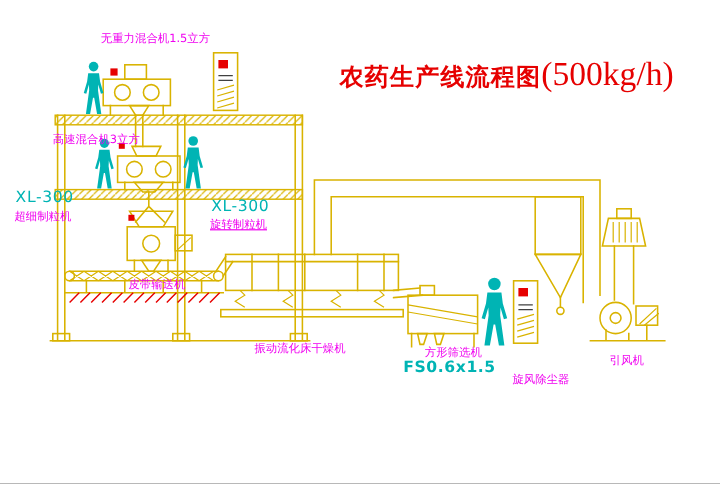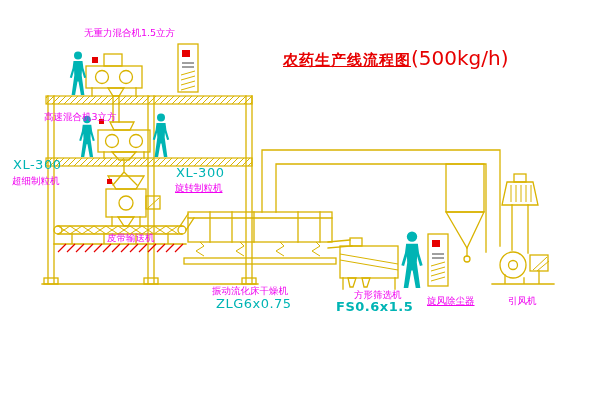--- a/index.html
+++ b/index.html
@@ -14,22 +14,22 @@
   .lythin{stroke:var(--yellow);fill:none;stroke-width:1;}
   .slab{fill:url(#slabhatch);stroke:var(--yellow);stroke-width:1.2;}
   .rf{fill:var(--red);stroke:none;}
   .lr{stroke:var(--red);fill:none;stroke-width:1.2;}
   .ld{stroke:var(--dark);fill:none;stroke-width:1;}
   .pc{fill:var(--cyan);stroke:none;}
   .lbl{position:absolute;white-space:nowrap;line-height:1.05;}
   .m{color:var(--magenta);font-size:9.5px;}
   .cy{color:var(--cyan);font-size:13px;letter-spacing:.5px;}
   .title{color:var(--red);}
-  .title .zh{font-size:15px;font-weight:bold;letter-spacing:1px;text-decoration:underline;}
-  .title .cap{font-size:20px;}
+  .title .zh{font-size:20px;font-weight:bold;letter-spacing:1px;}
+  .title .cap{font-size:28px;font-family:Liberation Serif, serif;}
 </style>
 </head>
 <body>
 
 <div class="stage">
 
   <svg width="600" height="403" viewBox="0 0 600 403">
     <defs>
       <pattern id="slabhatch" width="6" height="6" patternUnits="userSpaceOnUse">
         <path d="M0,6 L6,0" stroke="#d9b300" stroke-width="1"></path>
@@ -174,21 +174,20 @@
 
   <div class="lbl cy" style="left:13px;top:158px;">XL-300</div>
   <div class="lbl m" style="left:12px;top:176px;">超细制粒机</div>
 
   <div class="lbl cy" style="left:176px;top:166px;">XL-300</div>
   <div class="lbl m" style="left:175px;top:183px;text-decoration:underline;">旋转制粒机</div>
 
   <div class="lbl m" style="left:107px;top:205px;margin-top:28px;">皮带输送机</div>
 
   <div class="lbl m" style="left:212px;top:286px;">振动流化床干燥机</div>
-  <div class="lbl cy" style="left:216px;top:297px;">ZLG6x0.75</div>
 
   <div class="lbl m" style="left:354px;top:290px;">方形筛选机</div>
   <div class="lbl cy" style="left:336px;top:300px;font-weight:bold;">FS0.6x1.5</div>
 
-  <div class="lbl m" style="left:427px;top:296px;text-decoration:underline;">旋风除尘器</div>
+  <div class="lbl m" style="left:427px;top:312px;">旋风除尘器</div>
   <div class="lbl m" style="left:508px;top:296px;">引风机</div>
 
 </div>
 
 </body></html>

